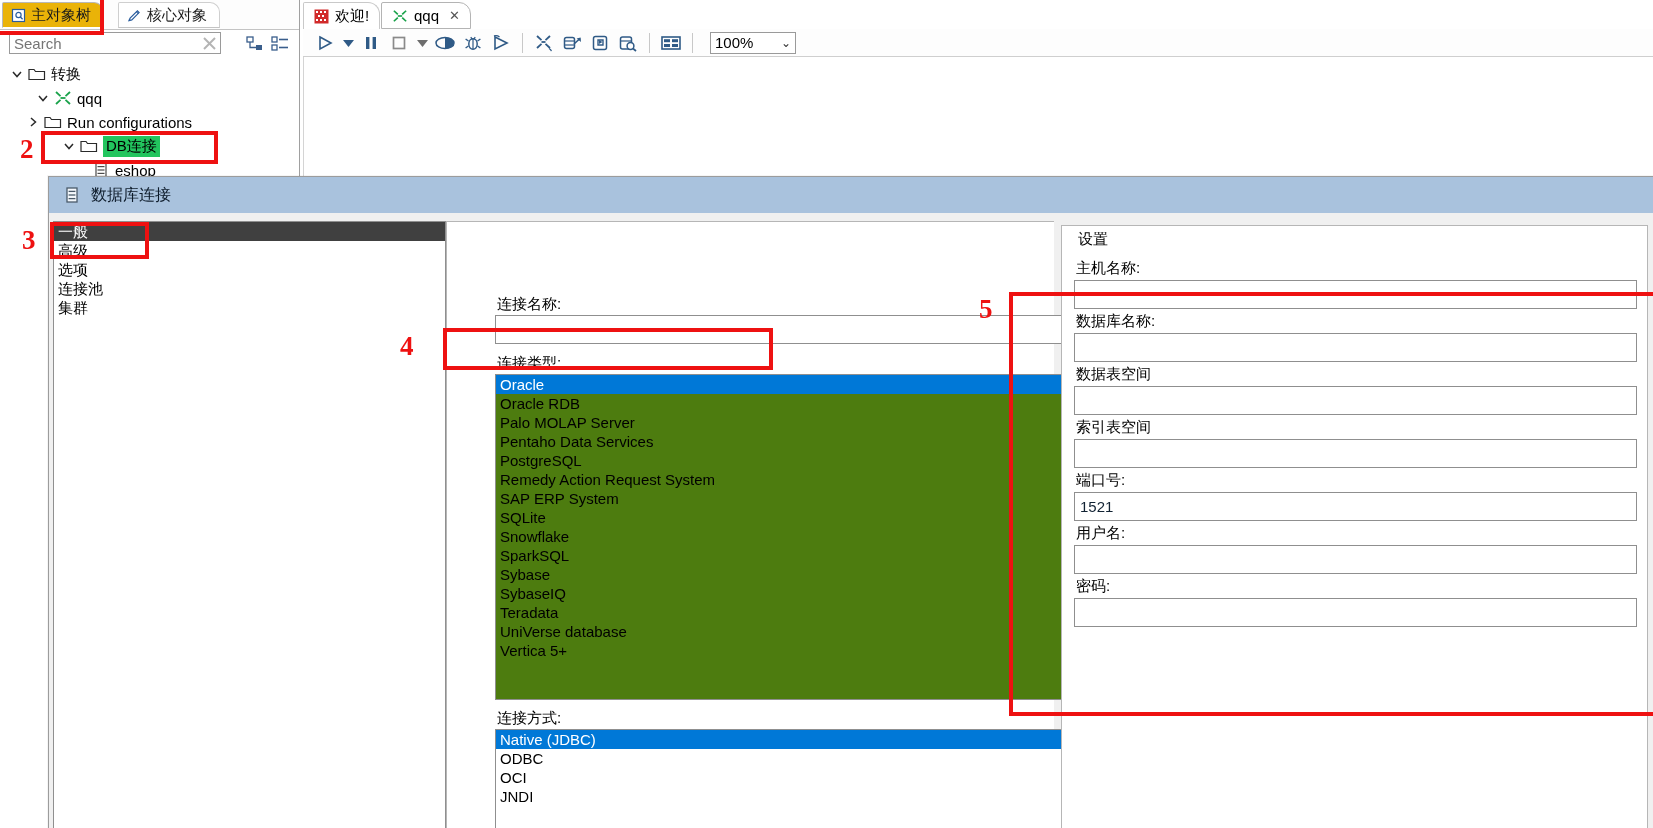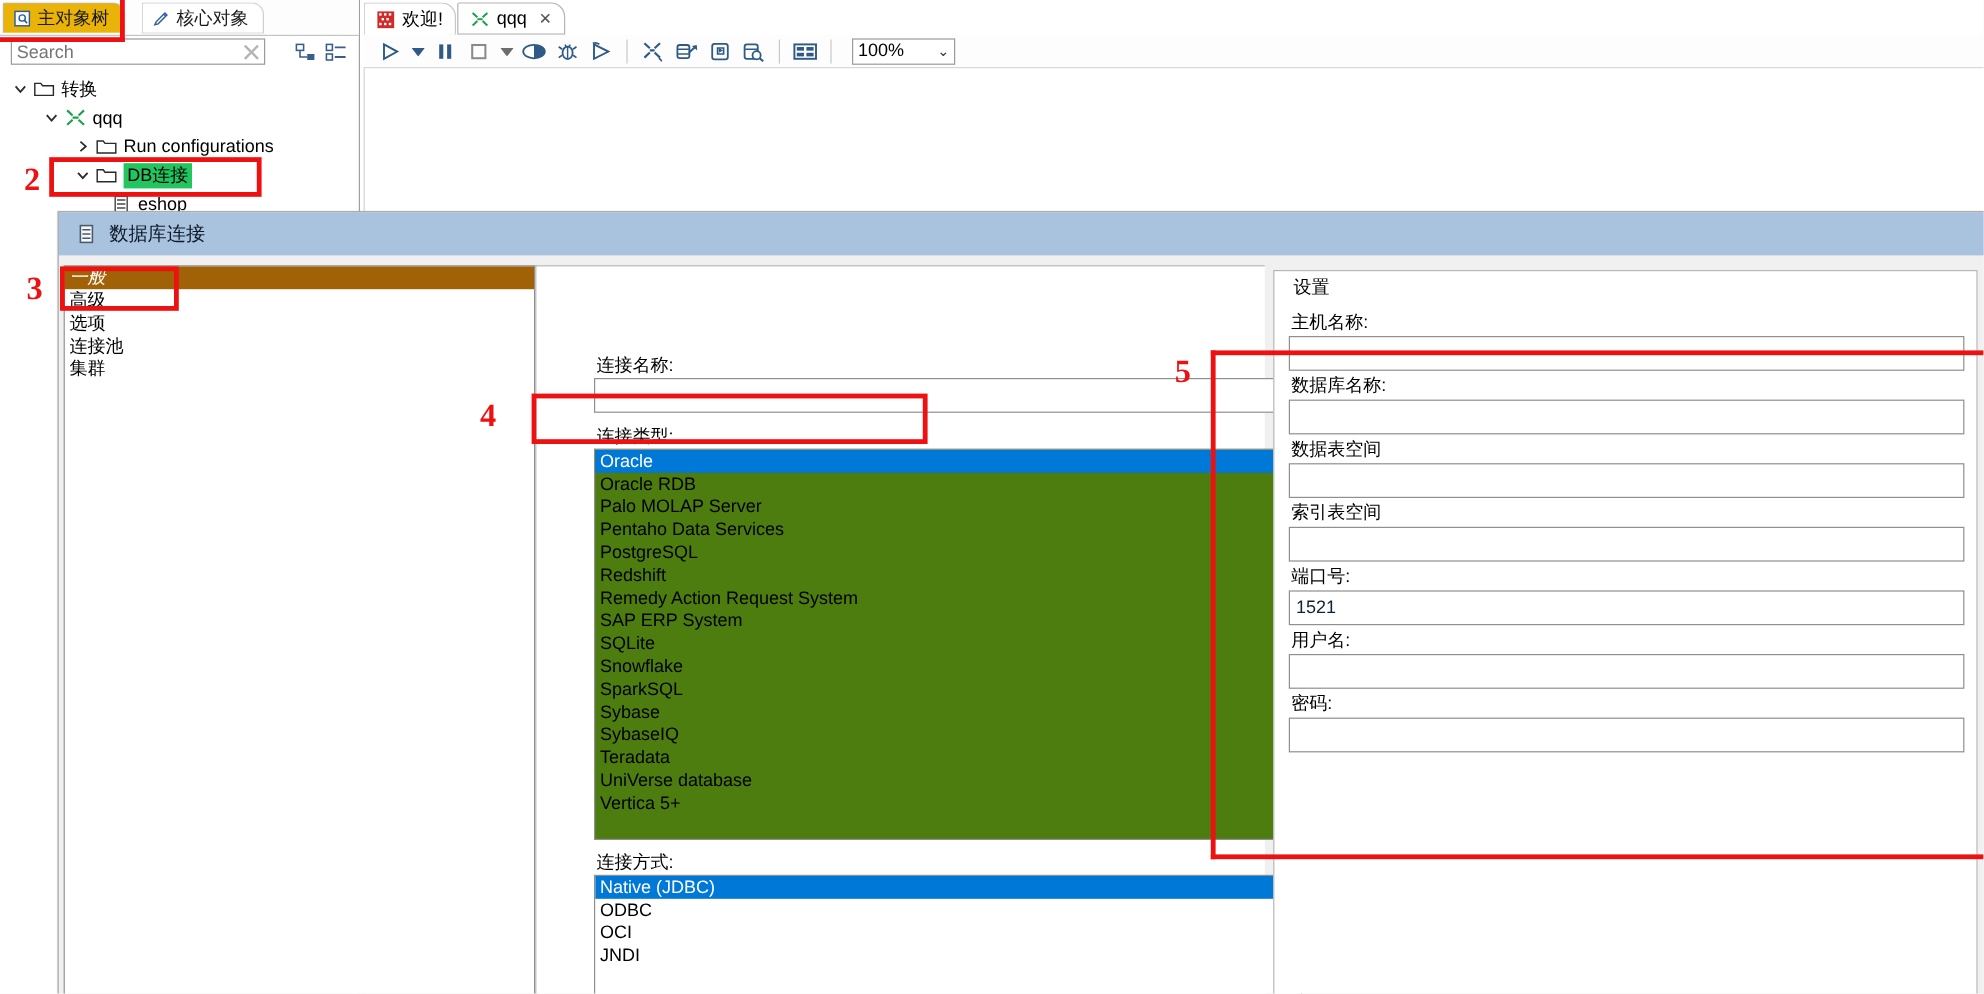--- a/index.html
+++ b/index.html
@@ -51,21 +51,21 @@
   
   #dialog{position:absolute;left:48px;top:176px;width:1605px;height:652px;background:#f0f0f0;
           border:1px solid #9c9c9c;box-shadow:0 0 0 1px rgba(0,0,0,.04);}
   #dlg-title{position:absolute;left:0;top:0;width:100%;height:36px;background:#a9c2dd;display:flex;align-items:center;gap:10px;padding-left:14px;box-sizing:border-box;}
   #dlg-title .t{font-size:16px;color:#0d1b2a;}
   #dlg-body{position:absolute;left:0;top:36px;width:100%;bottom:0;background:#f0f0f0;}
 
   
   #cat-list{position:absolute;left:4px;top:8px;width:391px;height:608px;background:#fff;border:1px solid #8f8f8f;}
   .cat{height:19px;line-height:19px;padding-left:4px;font-size:15px;color:#000;white-space:nowrap;}
-  .cat.sel{background:#a16207;color:#fff;font-style:italic;}
+  .cat.sel{background:#404040;color:#fff;}
 
   
   #mid{position:absolute;left:397px;top:8px;width:607px;height:620px;background:#fff;border:1px solid #b6b6b6;border-right:none;}
   .lbl{font-size:15px;color:#000;}
   .field{height:29px;background:#fff;border:1px solid #8f8f8f;box-sizing:border-box;
          font-family:inherit;font-size:15px;color:#123;padding:0 5px;outline:none;width:100%;}
   #conn-name-lbl{position:absolute;left:50px;top:73px;}
   #conn-name-wrap{position:absolute;left:48px;top:93px;width:620px;}
   #conn-type-lbl{position:absolute;left:50px;top:132px;}
 
@@ -168,21 +168,21 @@
                 <path d="M2 2 L6.5 6.2"></path>
                 <path d="M16 2 L11.5 6.2"></path>
                 <path d="M2 14 L6.5 9.8"></path>
                 <path d="M16 14 L11.5 9.8"></path>
                 <path d="M6.5 8 L11.5 8"></path>
               </g>
             </svg></span>
         <span>qqq</span>
       </div>
 
-      <div class="trow" style="padding-left:62px;">
+      <div class="trow" style="padding-left:26px;">
         <span class="twist">
           <svg width="14" height="14" viewBox="0 0 14 14">
               <polyline points="5,3 9.5,7 5,11" fill="none" stroke="#2a2a2a" stroke-width="1.5"></polyline>
             </svg></span>
         <span class="ticon">
           <svg width="18" height="16" viewBox="0 0 18 16">
               <path d="M1 3.5 h5 l1.5 2 h9 v8 h-15.5z" fill="#fff" stroke="#2a2a2a" stroke-width="1.2"></path>
             </svg></span>
         <span>Run configurations</span>
       </div>
@@ -392,21 +392,20 @@
       </div>
 
       <div class="lbl" id="conn-type-lbl">连接类型:</div>
 
       <div id="type-list">
         <div class="titem sel">Oracle</div>
         <div class="titem">Oracle RDB</div>
         <div class="titem">Palo MOLAP Server</div>
         <div class="titem">Pentaho Data Services</div>
         <div class="titem">PostgreSQL</div>
-        <div class="titem">Redshift</div>
         <div class="titem">Remedy Action Request System</div>
         <div class="titem">SAP ERP System</div>
         <div class="titem">SQLite</div>
         <div class="titem">Snowflake</div>
         <div class="titem">SparkSQL</div>
         <div class="titem">Sybase</div>
         <div class="titem">SybaseIQ</div>
         <div class="titem">Teradata</div>
         <div class="titem">UniVerse database</div>
         <div class="titem">Vertica 5+</div>

